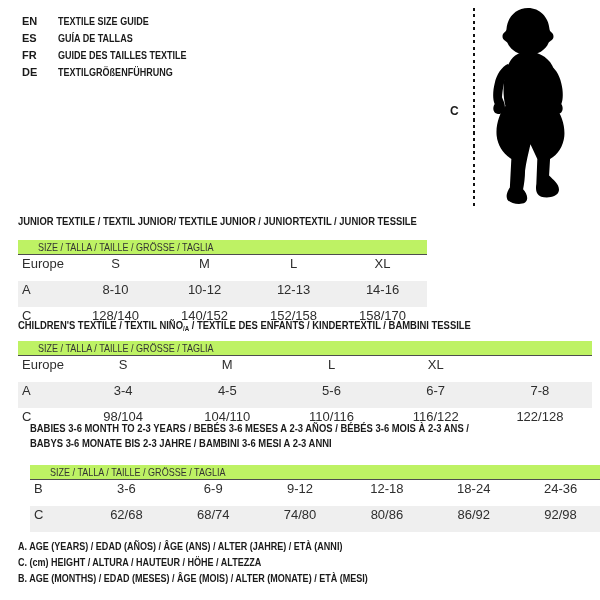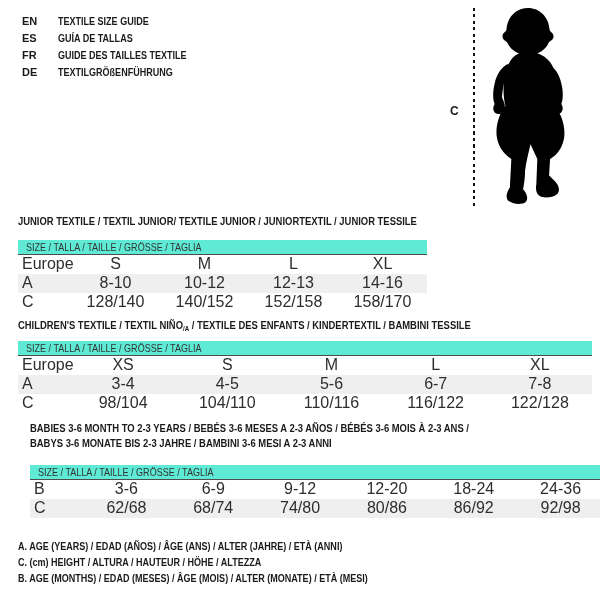--- a/index.html
+++ b/index.html
@@ -28,23 +28,23 @@
   .section { position:absolute; }
   .sec-junior   { left:18px; top:215px; width:409px; }
   .sec-children { left:18px; top:319px; width:574px; }
   .sec-babies   { left:30px; top:421px; width:574px; }
   .tbl-title { font-weight:bold; font-size:11.5px; line-height:13px; margin-bottom:12px; }
   .sec-children .tbl-title { margin-bottom:6px; }
   .sec-babies .tbl-title { margin-bottom:14px; }
   .tbl-title .line { line-height:15px; }
   .sub { font-size:7.5px; vertical-align:-2px; }
 
-  .size-bar { background:#5eead4; height:14px; line-height:14px; padding-left:8px;
+  .size-bar { background:#bef264; height:14px; line-height:14px; padding-left:20px;
               font-size:11px; color:#333; border-bottom:1px solid #4d4d4d; }
-  .trow { display:grid; height:19px; line-height:17px; font-size:16px; color:#2e2e2e; }
+  .trow { display:grid; height:26px; line-height:17px; font-size:13px; color:#2e2e2e; }
   .cols4 { grid-template-columns:53px repeat(4,1fr); }
   .cols5 { grid-template-columns:53px repeat(5,1fr); }
   .cols6 { grid-template-columns:53px repeat(6,1fr); }
   .trow .lbl { text-align:left; padding-left:4px; }
   .trow .val { text-align:center; }
   .trow.alt { background:#efefef; }
 
   
   .notes { position:absolute; left:18px; top:538px; }
   .note-line { font-weight:bold; font-size:11px; line-height:16px; }
@@ -130,21 +130,20 @@
 
   <div class="section sec-children">
     <div class="tbl-title">
       <span class="cond"><span>CHILDREN'S TEXTILE / TEXTIL NIÑO</span><span class="sub">/A</span><span> / TEXTILE DES ENFANTS / KINDERTEXTIL / BAMBINI TESSILE</span></span>
     </div>
     <div class="size-bar">
       <span class="cond">SIZE / TALLA / TAILLE / GRÖSSE / TAGLIA</span>
     </div>
     <div class="trow cols5">
       <div class="lbl">Europe</div>
-      <div class="val">XS</div>
       <div class="val">S</div>
       <div class="val">M</div>
       <div class="val">L</div>
       <div class="val">XL</div>
     </div>
     <div class="trow cols5 alt">
       <div class="lbl">A</div>
       <div class="val">3-4</div>
       <div class="val">4-5</div>
       <div class="val">5-6</div>
@@ -167,21 +166,21 @@
       <div class="line"><span class="cond">BABYS 3-6 MONATE BIS 2-3 JAHRE / BAMBINI 3-6 MESI A 2-3 ANNI</span></div>
     </div>
     <div class="size-bar">
       <span class="cond">SIZE / TALLA / TAILLE / GRÖSSE / TAGLIA</span>
     </div>
     <div class="trow cols6">
       <div class="lbl">B</div>
       <div class="val">3-6</div>
       <div class="val">6-9</div>
       <div class="val">9-12</div>
-      <div class="val">12-20</div>
+      <div class="val">12-18</div>
       <div class="val">18-24</div>
       <div class="val">24-36</div>
     </div>
     <div class="trow cols6 alt">
       <div class="lbl">C</div>
       <div class="val">62/68</div>
       <div class="val">68/74</div>
       <div class="val">74/80</div>
       <div class="val">80/86</div>
       <div class="val">86/92</div>

